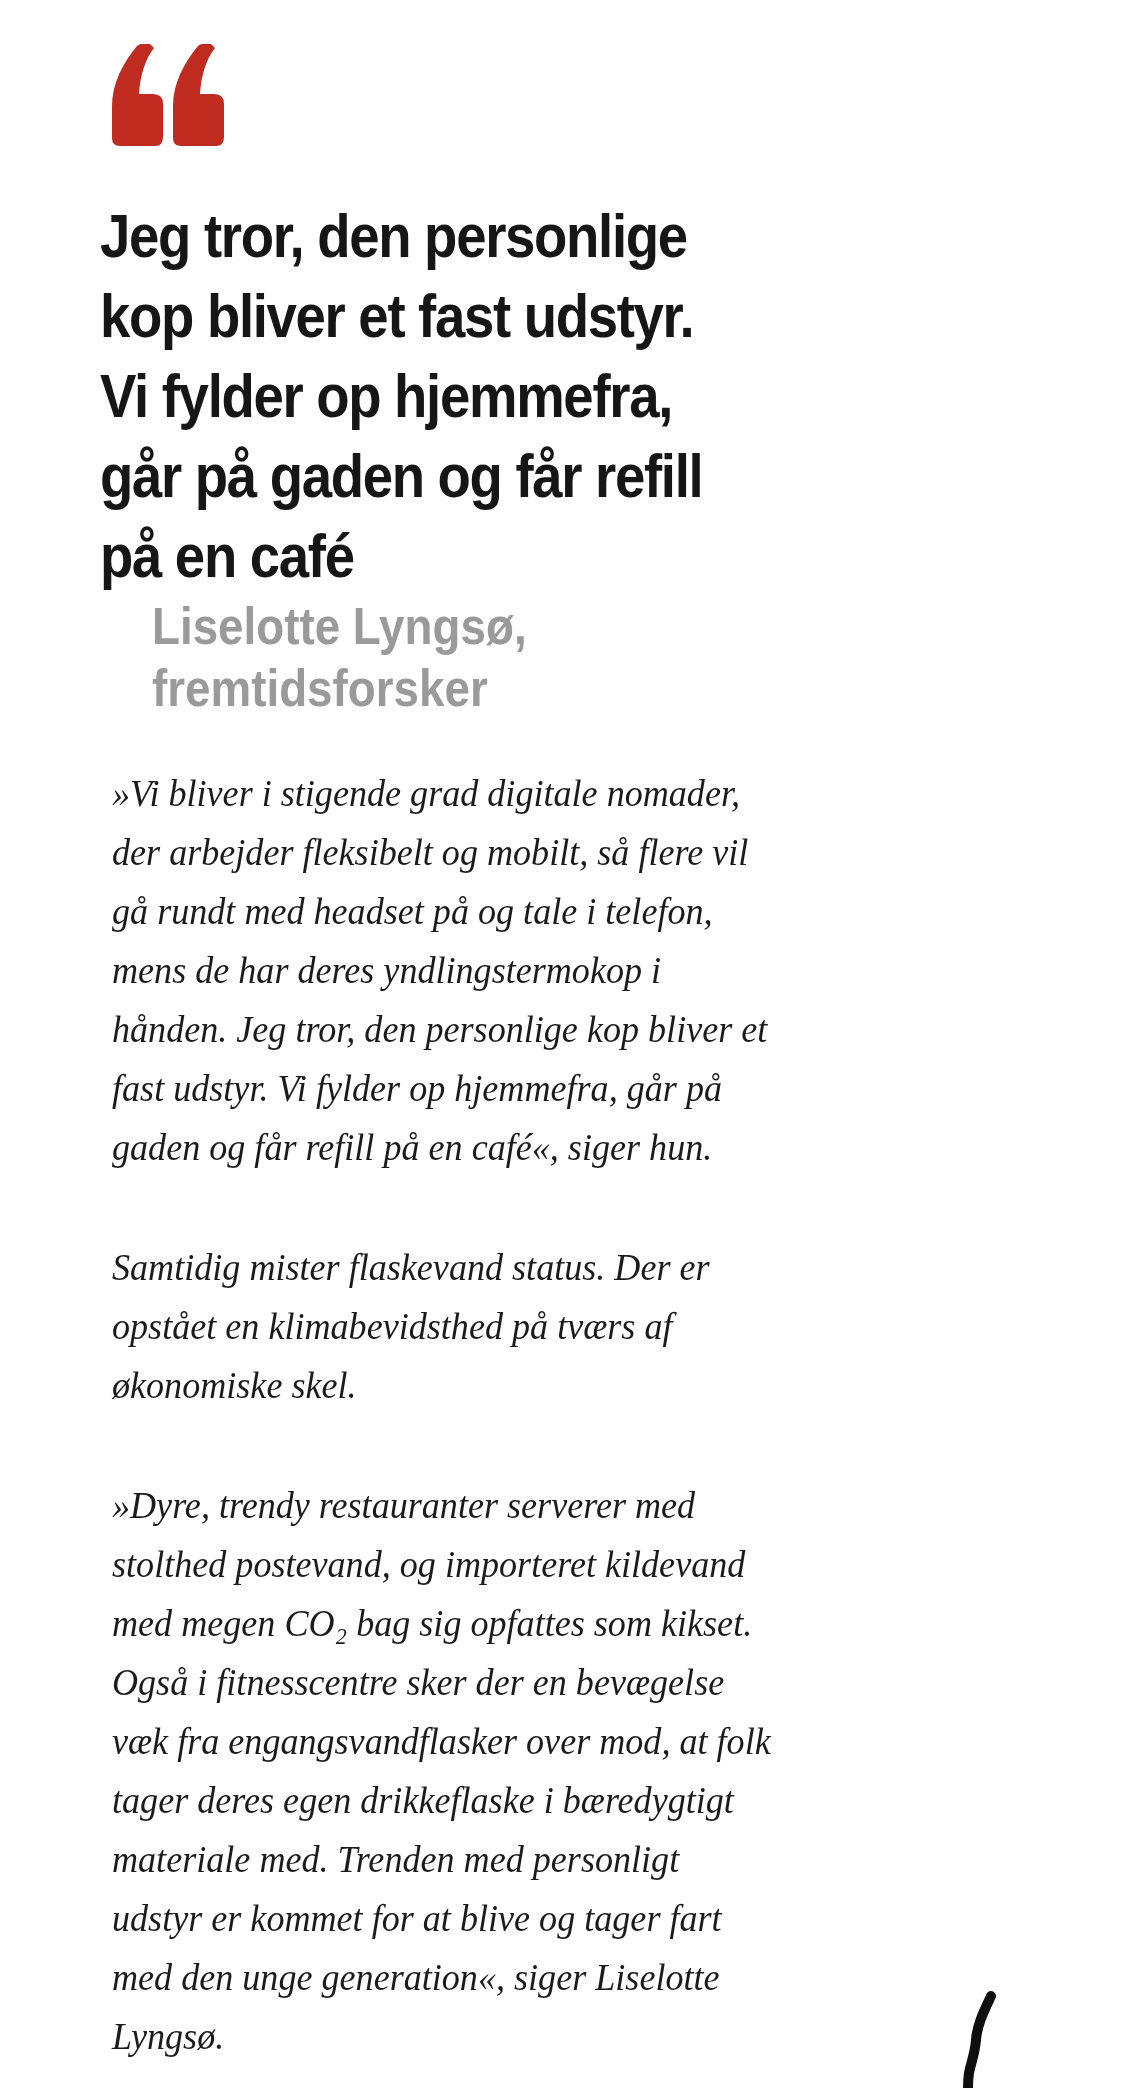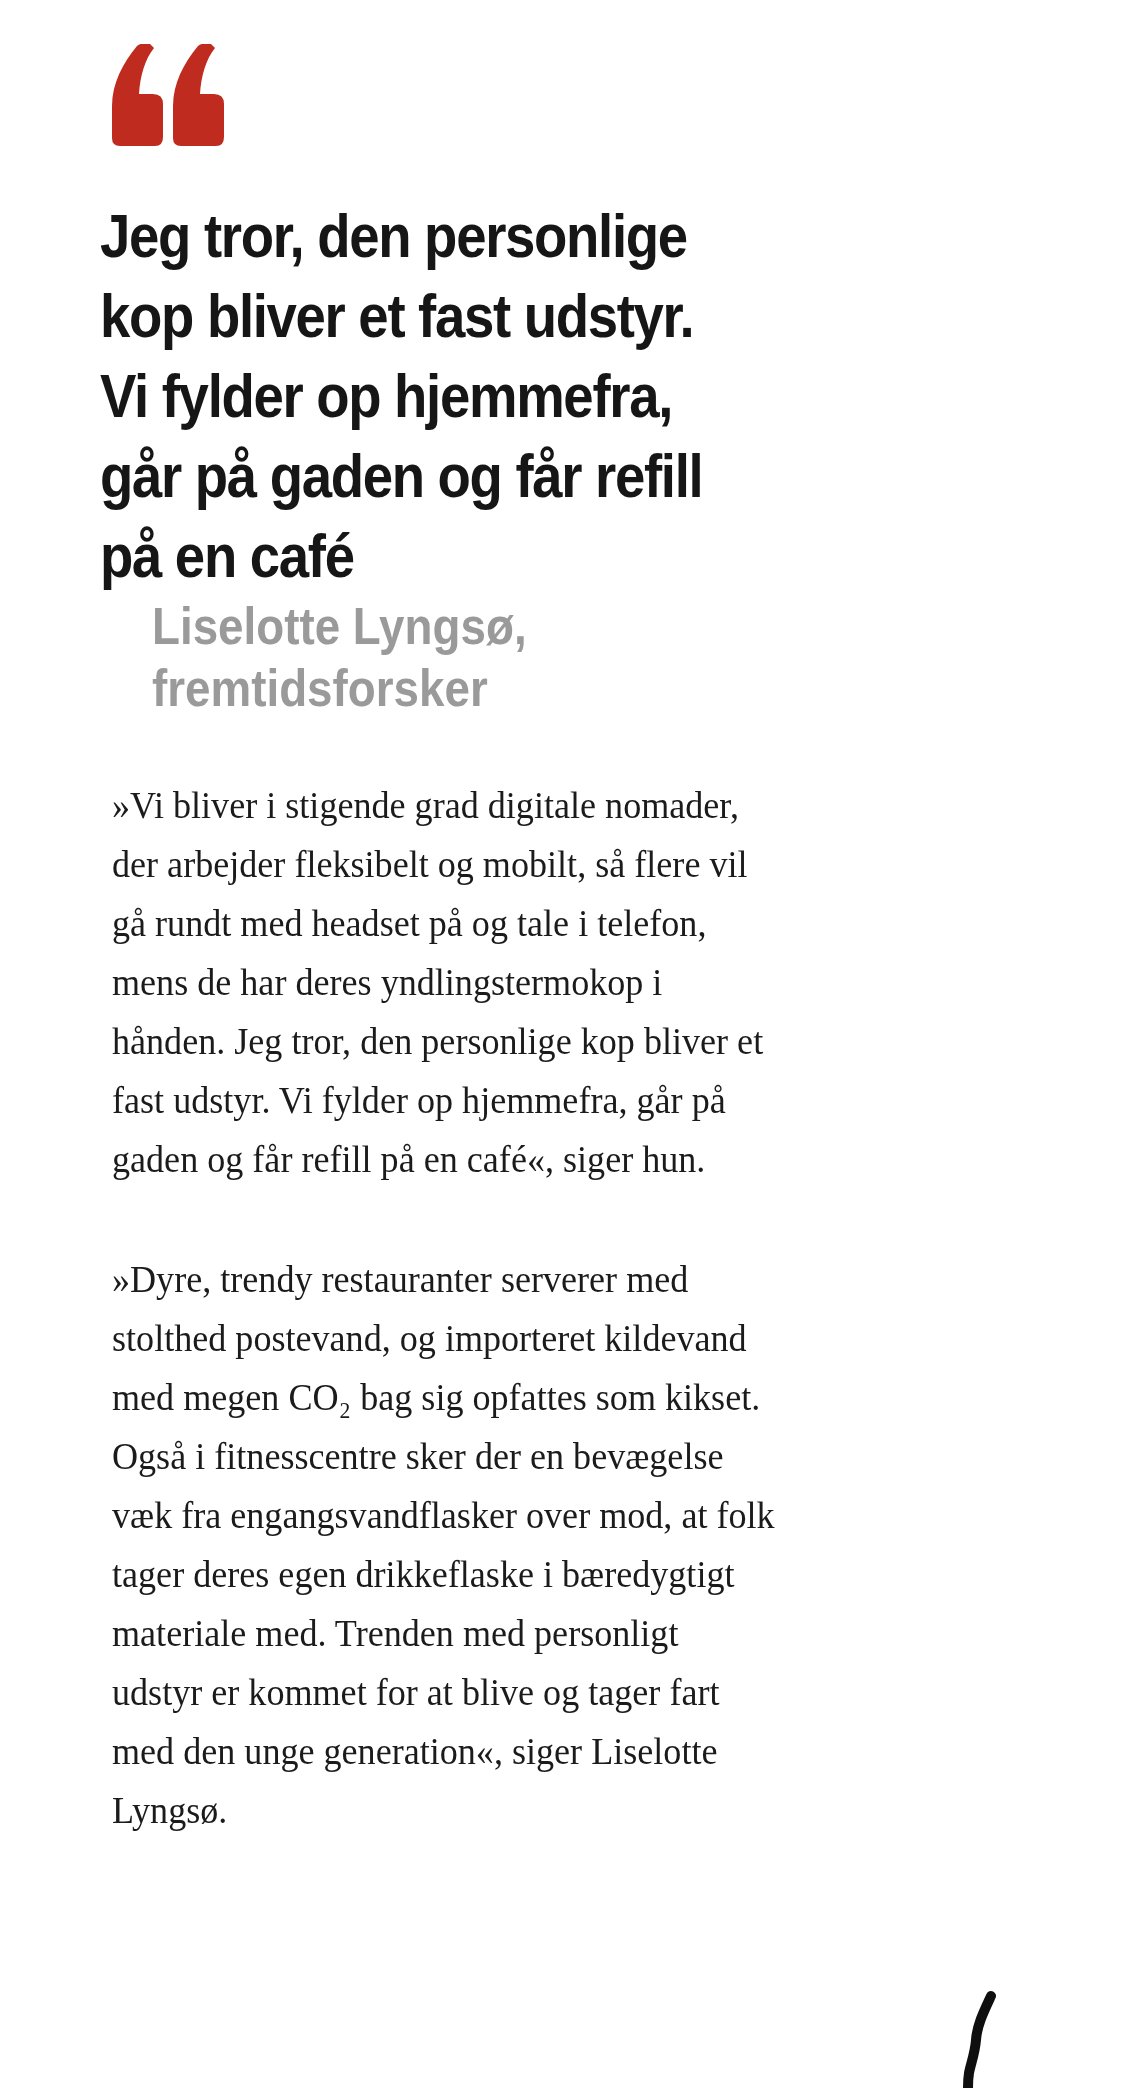--- a/index.html
+++ b/index.html
@@ -56,22 +56,23 @@
   
   .body-col{
     position:absolute;
     left:112px;
     top:764px;
     width:960px;
     font-family:"Liberation Serif", serif;
     color:#1b1b1b;
   }
   .body-col p{
-    margin:12px 0 61px 0;
+    margin:0 0 61px 0;
     padding:0;
+    font-style:italic;
   }
   .body-col .bl{
     font-size:38px;
     line-height:59px;
     white-space:nowrap;
     transform:scaleX(0.95);
     transform-origin:0 50%;
   }
   
   .signature-wrap{
@@ -113,20 +114,25 @@
     <p>
       <span class="bl" style="display:block">»Vi bliver i stigende grad digitale nomader,</span>
       <span class="bl" style="display:block">der arbejder fleksibelt og mobilt, så flere vil</span>
       <span class="bl" style="display:block">gå rundt med headset på og tale i telefon,</span>
       <span class="bl" style="display:block">mens de har deres yndlingstermokop i</span>
       <span class="bl" style="display:block">hånden. Jeg tror, den personlige kop bliver et</span>
       <span class="bl" style="display:block">fast udstyr. Vi fylder op hjemmefra, går på</span>
       <span class="bl" style="display:block">gaden og får refill på en café«, siger hun.</span>
     </p>
     <p>
+      <span class="bl" style="display:block">Samtidig mister flaskevand status. Der er</span>
+      <span class="bl" style="display:block">opstået en klimabevidsthed på tværs af</span>
+      <span class="bl" style="display:block">økonomiske skel.</span>
+    </p>
+    <p>
       <span class="bl" style="display:block">»Dyre, trendy restauranter serverer med</span>
       <span class="bl" style="display:block">stolthed postevand, og importeret kildevand</span>
       <span class="bl" style="display:block">med megen CO₂ bag sig opfattes som kikset.</span>
       <span class="bl" style="display:block">Også i fitnesscentre sker der en bevægelse</span>
       <span class="bl" style="display:block">væk fra engangsvandflasker over mod, at folk</span>
       <span class="bl" style="display:block">tager deres egen drikkeflaske i bæredygtigt</span>
       <span class="bl" style="display:block">materiale med. Trenden med personligt</span>
       <span class="bl" style="display:block">udstyr er kommet for at blive og tager fart</span>
       <span class="bl" style="display:block">med den unge generation«, siger Liselotte</span>
       <span class="bl" style="display:block">Lyngsø.</span>

